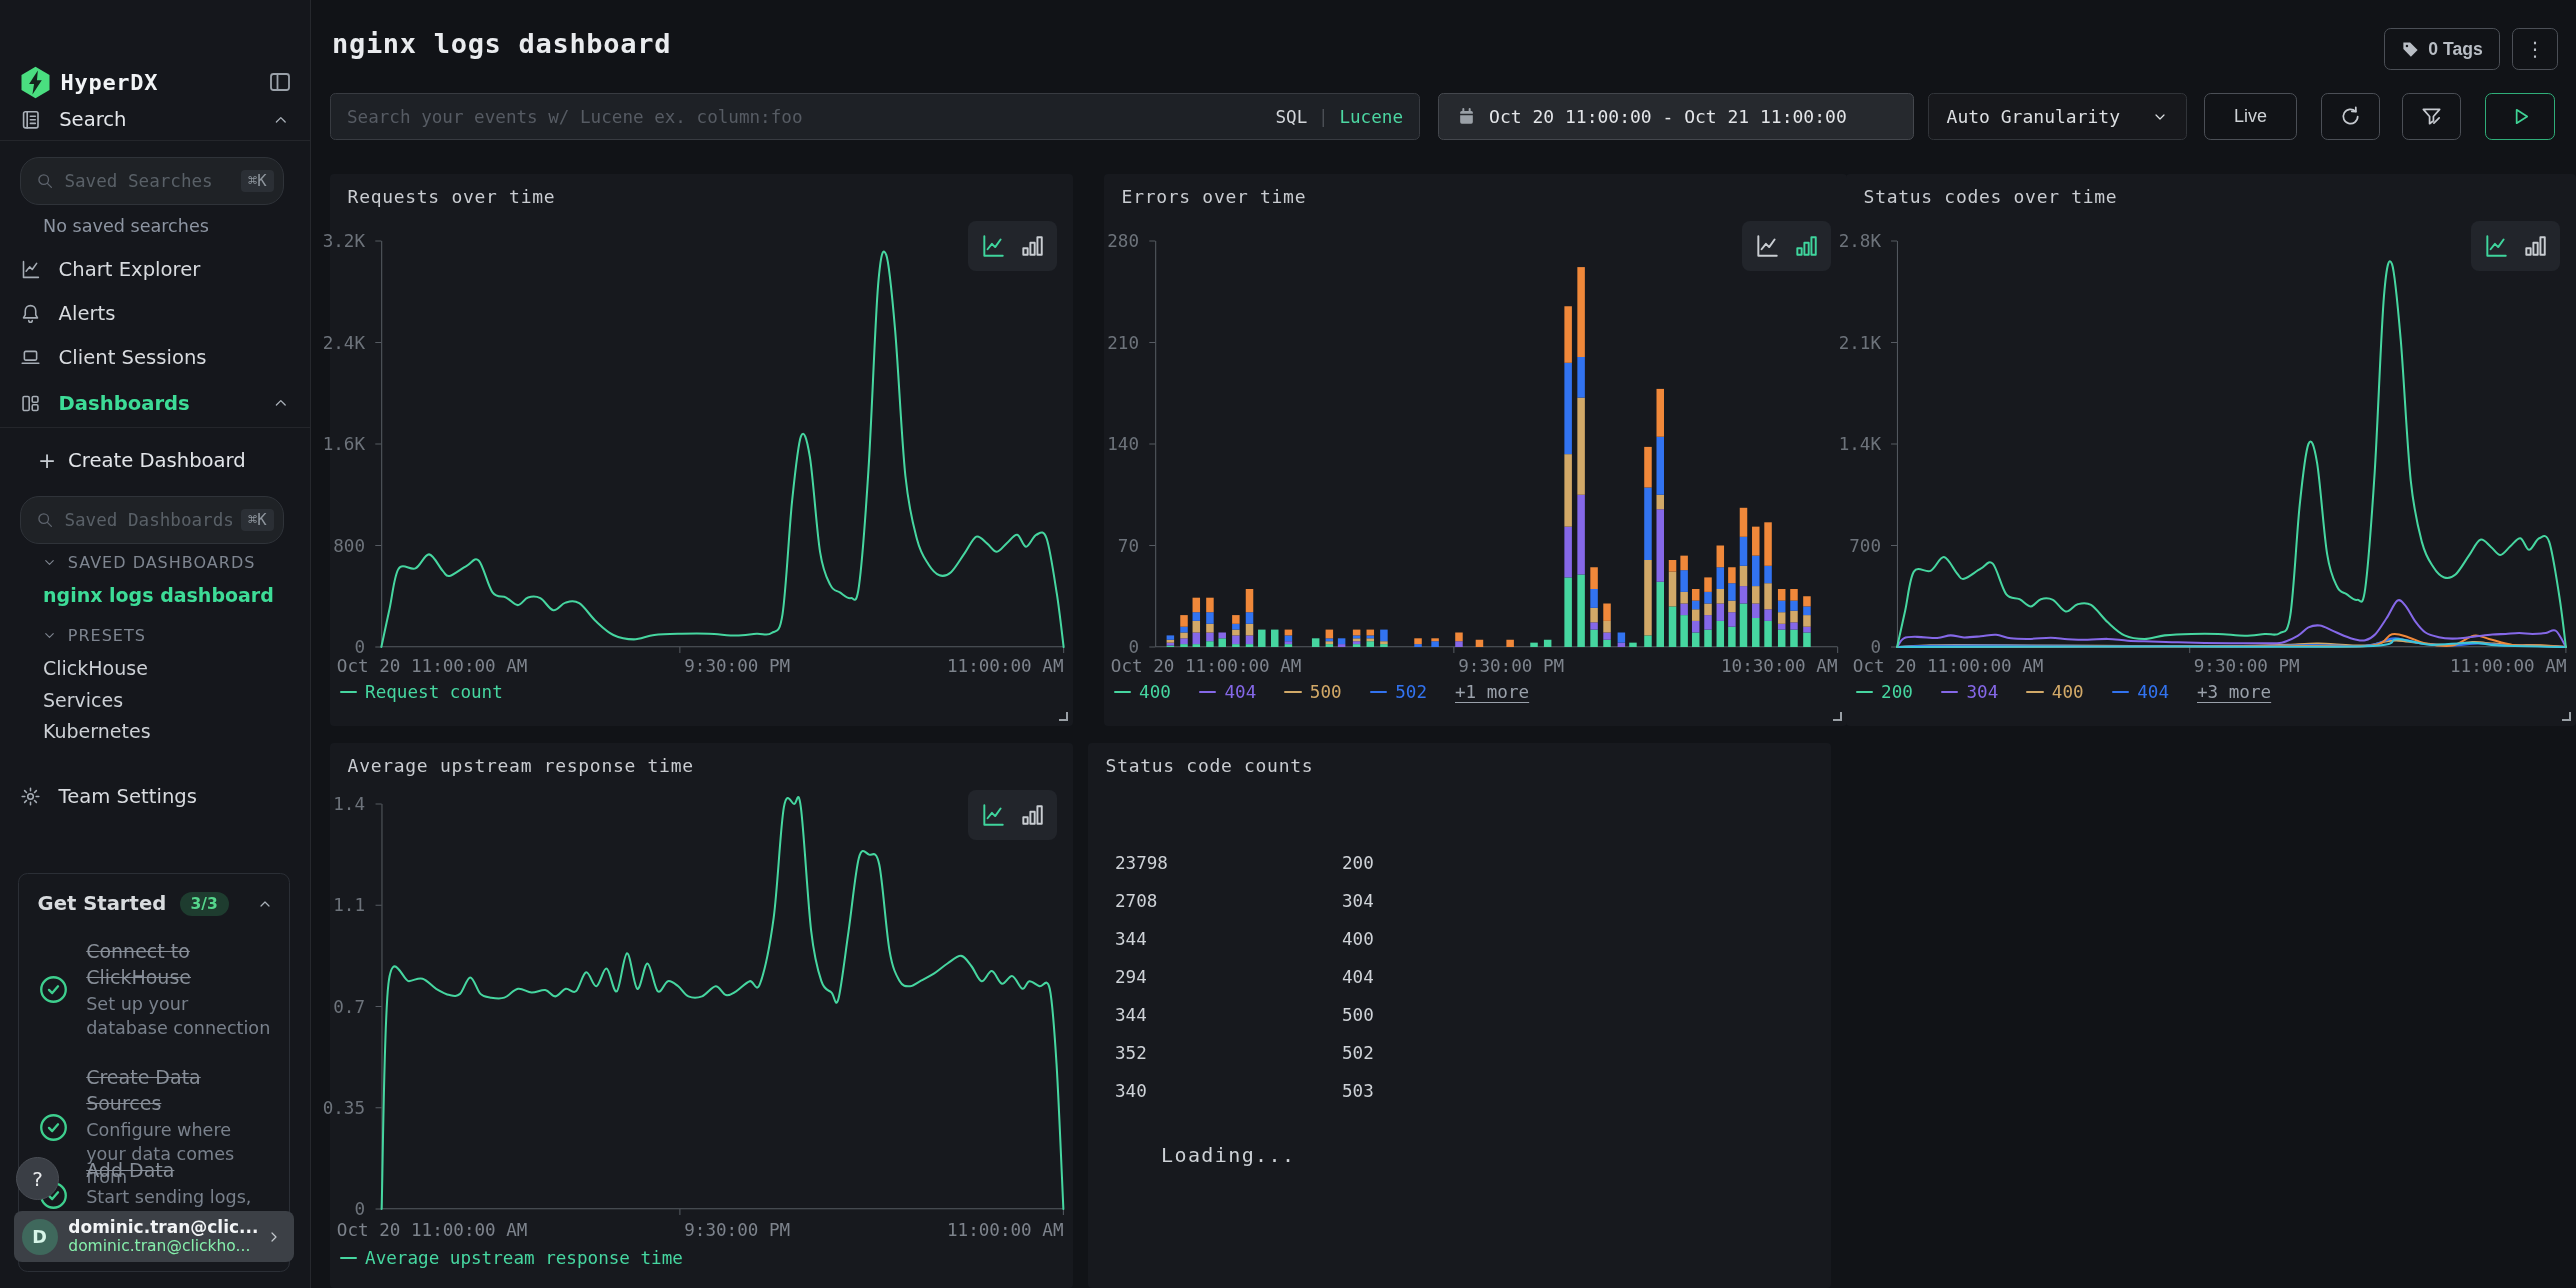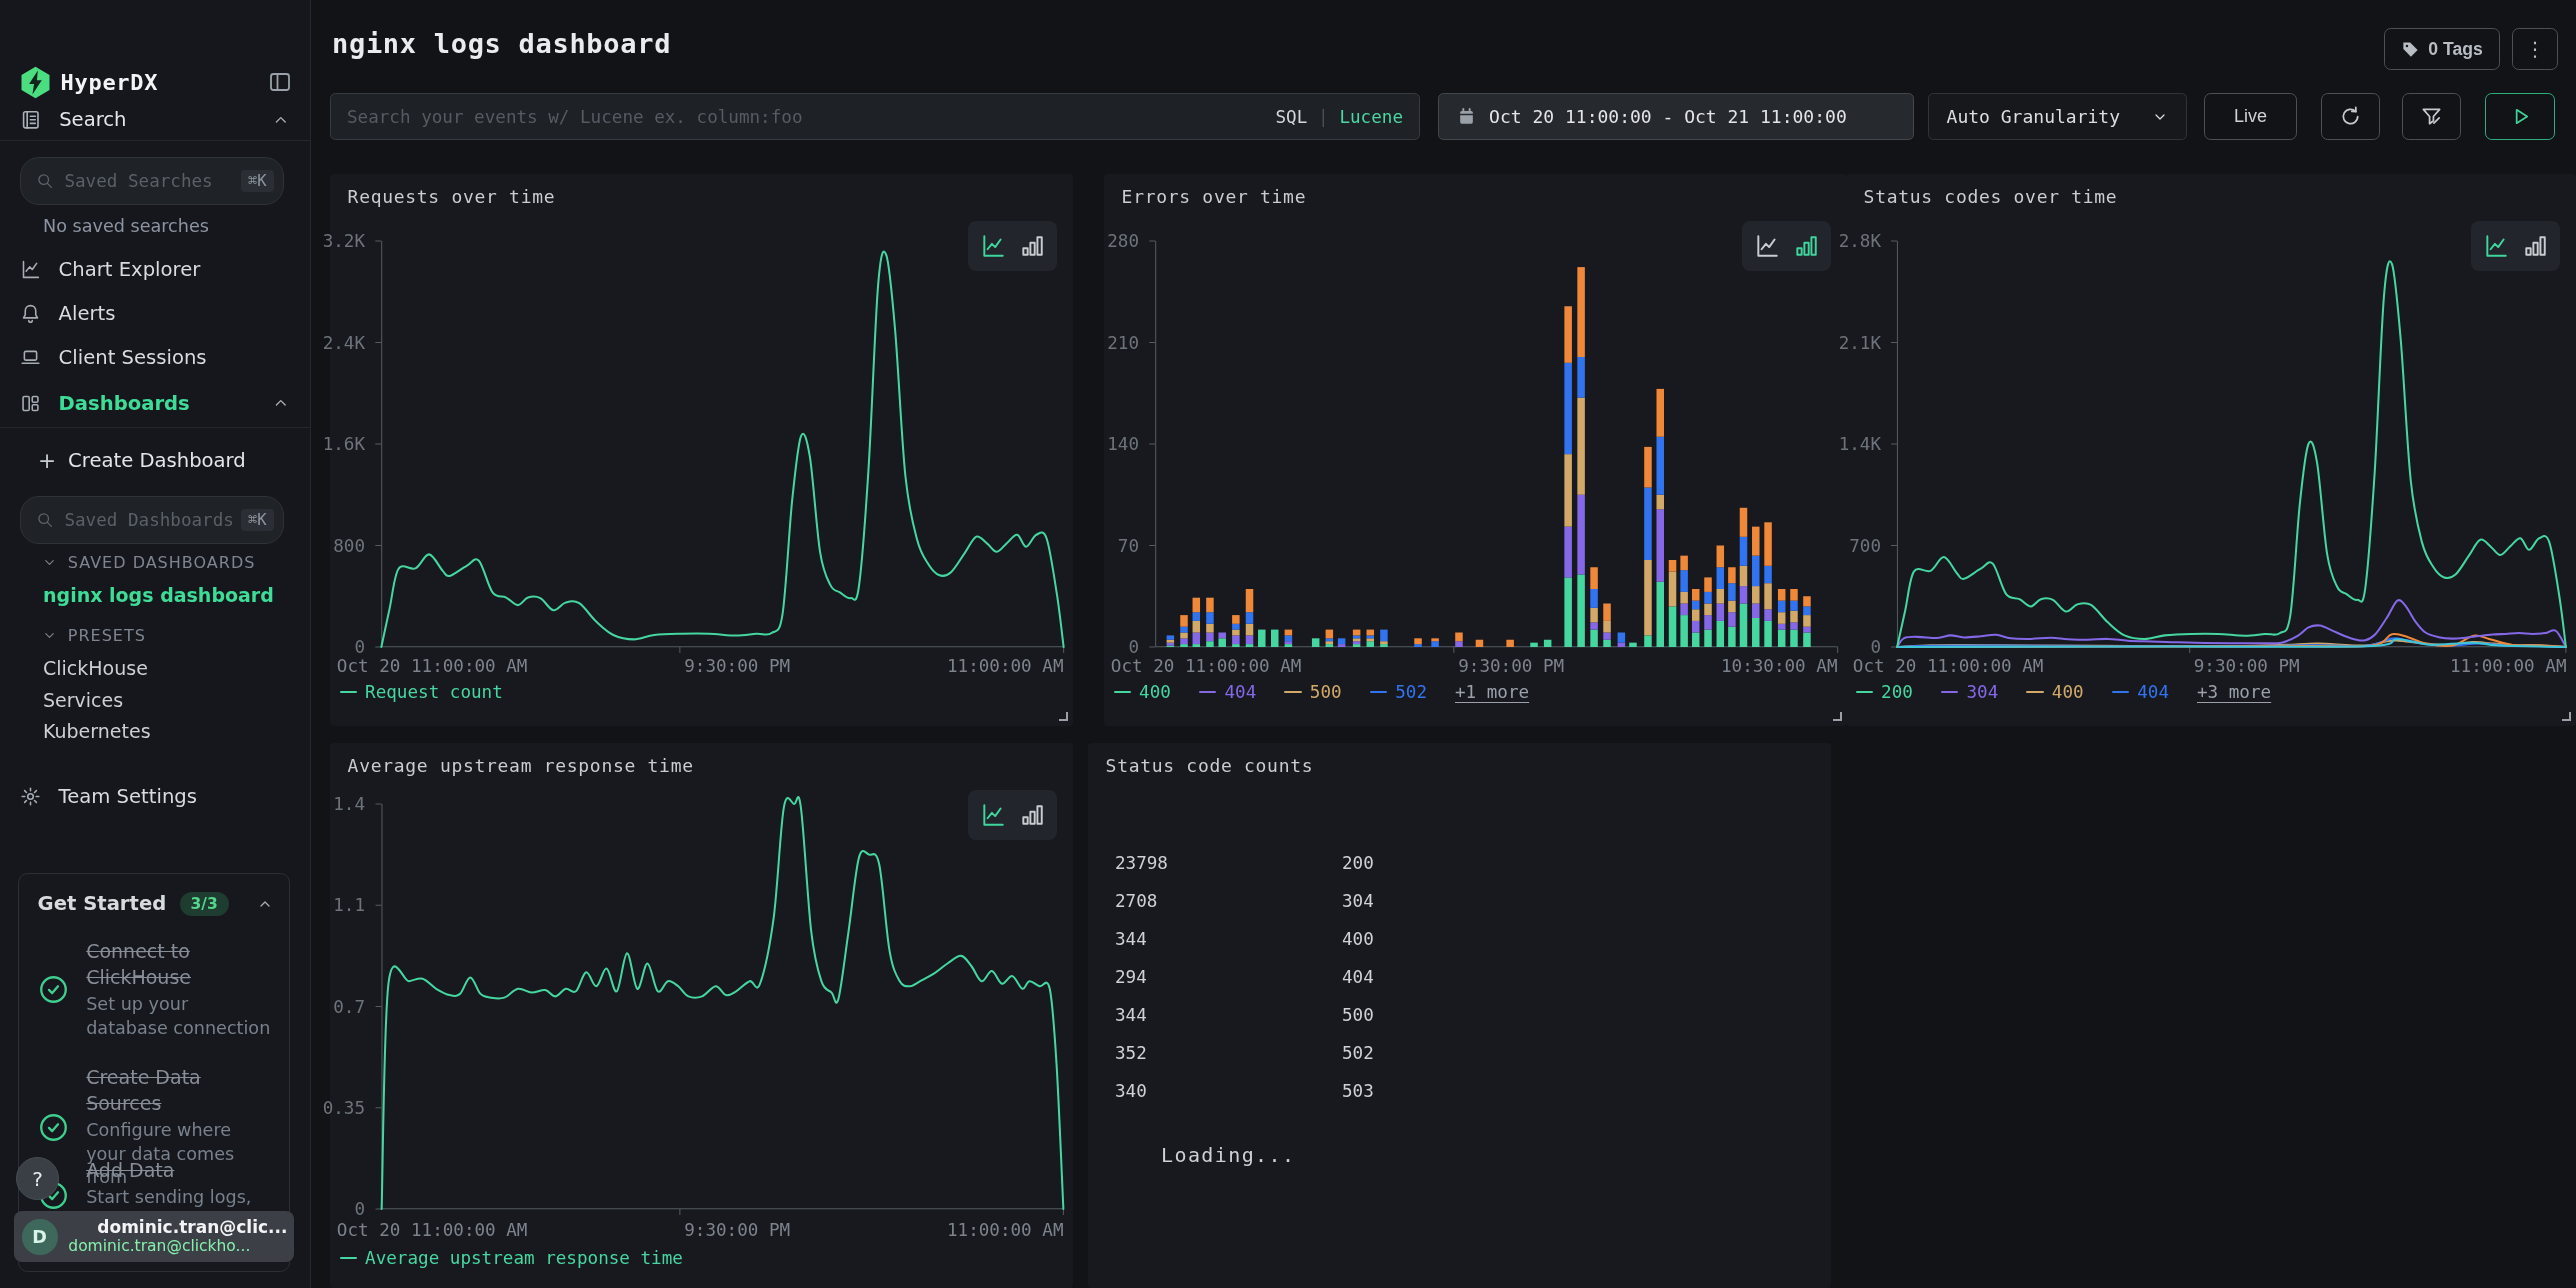--- a/index.html
+++ b/index.html
@@ -68,21 +68,21 @@
   .gs-step .chk { width:31px; height:31px; color:#3ecf8e; flex:none; margin-right:17.6px; }
   .gs-step .tt { font-size:19px; color:#878e98; text-decoration:line-through; line-height:1.35; }
   .gs-step .dd { font-size:17.6px; color:#79818c; line-height:1.35; margin-top:2.7px; }
 
   .help-fab { position:absolute; left:16px; width:43px; height:43px; border-radius:50%; background:#3a3e45; border:0.7px solid #4a4e55;
     display:flex; align-items:center; justify-content:center; font-size:20px; color:#e8eaec; cursor:pointer; }
   .user-chip { position:absolute; left:13.5px; width:280px; height:51px; background:#3c4046; border-radius:8px;
     display:flex; align-items:center; padding:0 12px 0 8px; cursor:pointer; }
   .avatar { width:36px; height:36px; border-radius:50%; background:#3f685c; color:#d6f5e8; font-weight:bold; font-size:17.6px;
     display:flex; align-items:center; justify-content:center; margin-right:10.8px; flex:none; }
-  .uc-name { font-size:17px; font-weight:bold; color:#f2f4f6; line-height:1.2;margin-left:29px; }
+  .uc-name { font-size:17px; font-weight:bold; color:#f2f4f6; line-height:1.2; }
   .uc-mail { font-size:15.5px; color:#86efac; line-height:1.2; }
   .uc-chev { margin-left:auto; width:16px; height:16px; color:#c3c8cd; }
 
   
   .page-title { position:absolute; left:332px; top:28px; font-size:27px; color:#e9ebee; letter-spacing:0.7px; }
   .btn { border:0.7px solid #4b4f56; border-radius:6.8px; background:transparent; display:flex; align-items:center; justify-content:center; cursor:pointer; }
   .tags-btn { position:absolute; left:2384px; top:28px; width:116px; height:42px; gap:8px; color:#b9bec5; font-size:17.6px; font-weight:bold; }
   .tags-btn .ic { width:19px; height:19px; }
   .kebab-btn { position:absolute; left:2512px; top:28px; width:46px; height:42px; color:#b9bec5; font-size:20px; }
 

